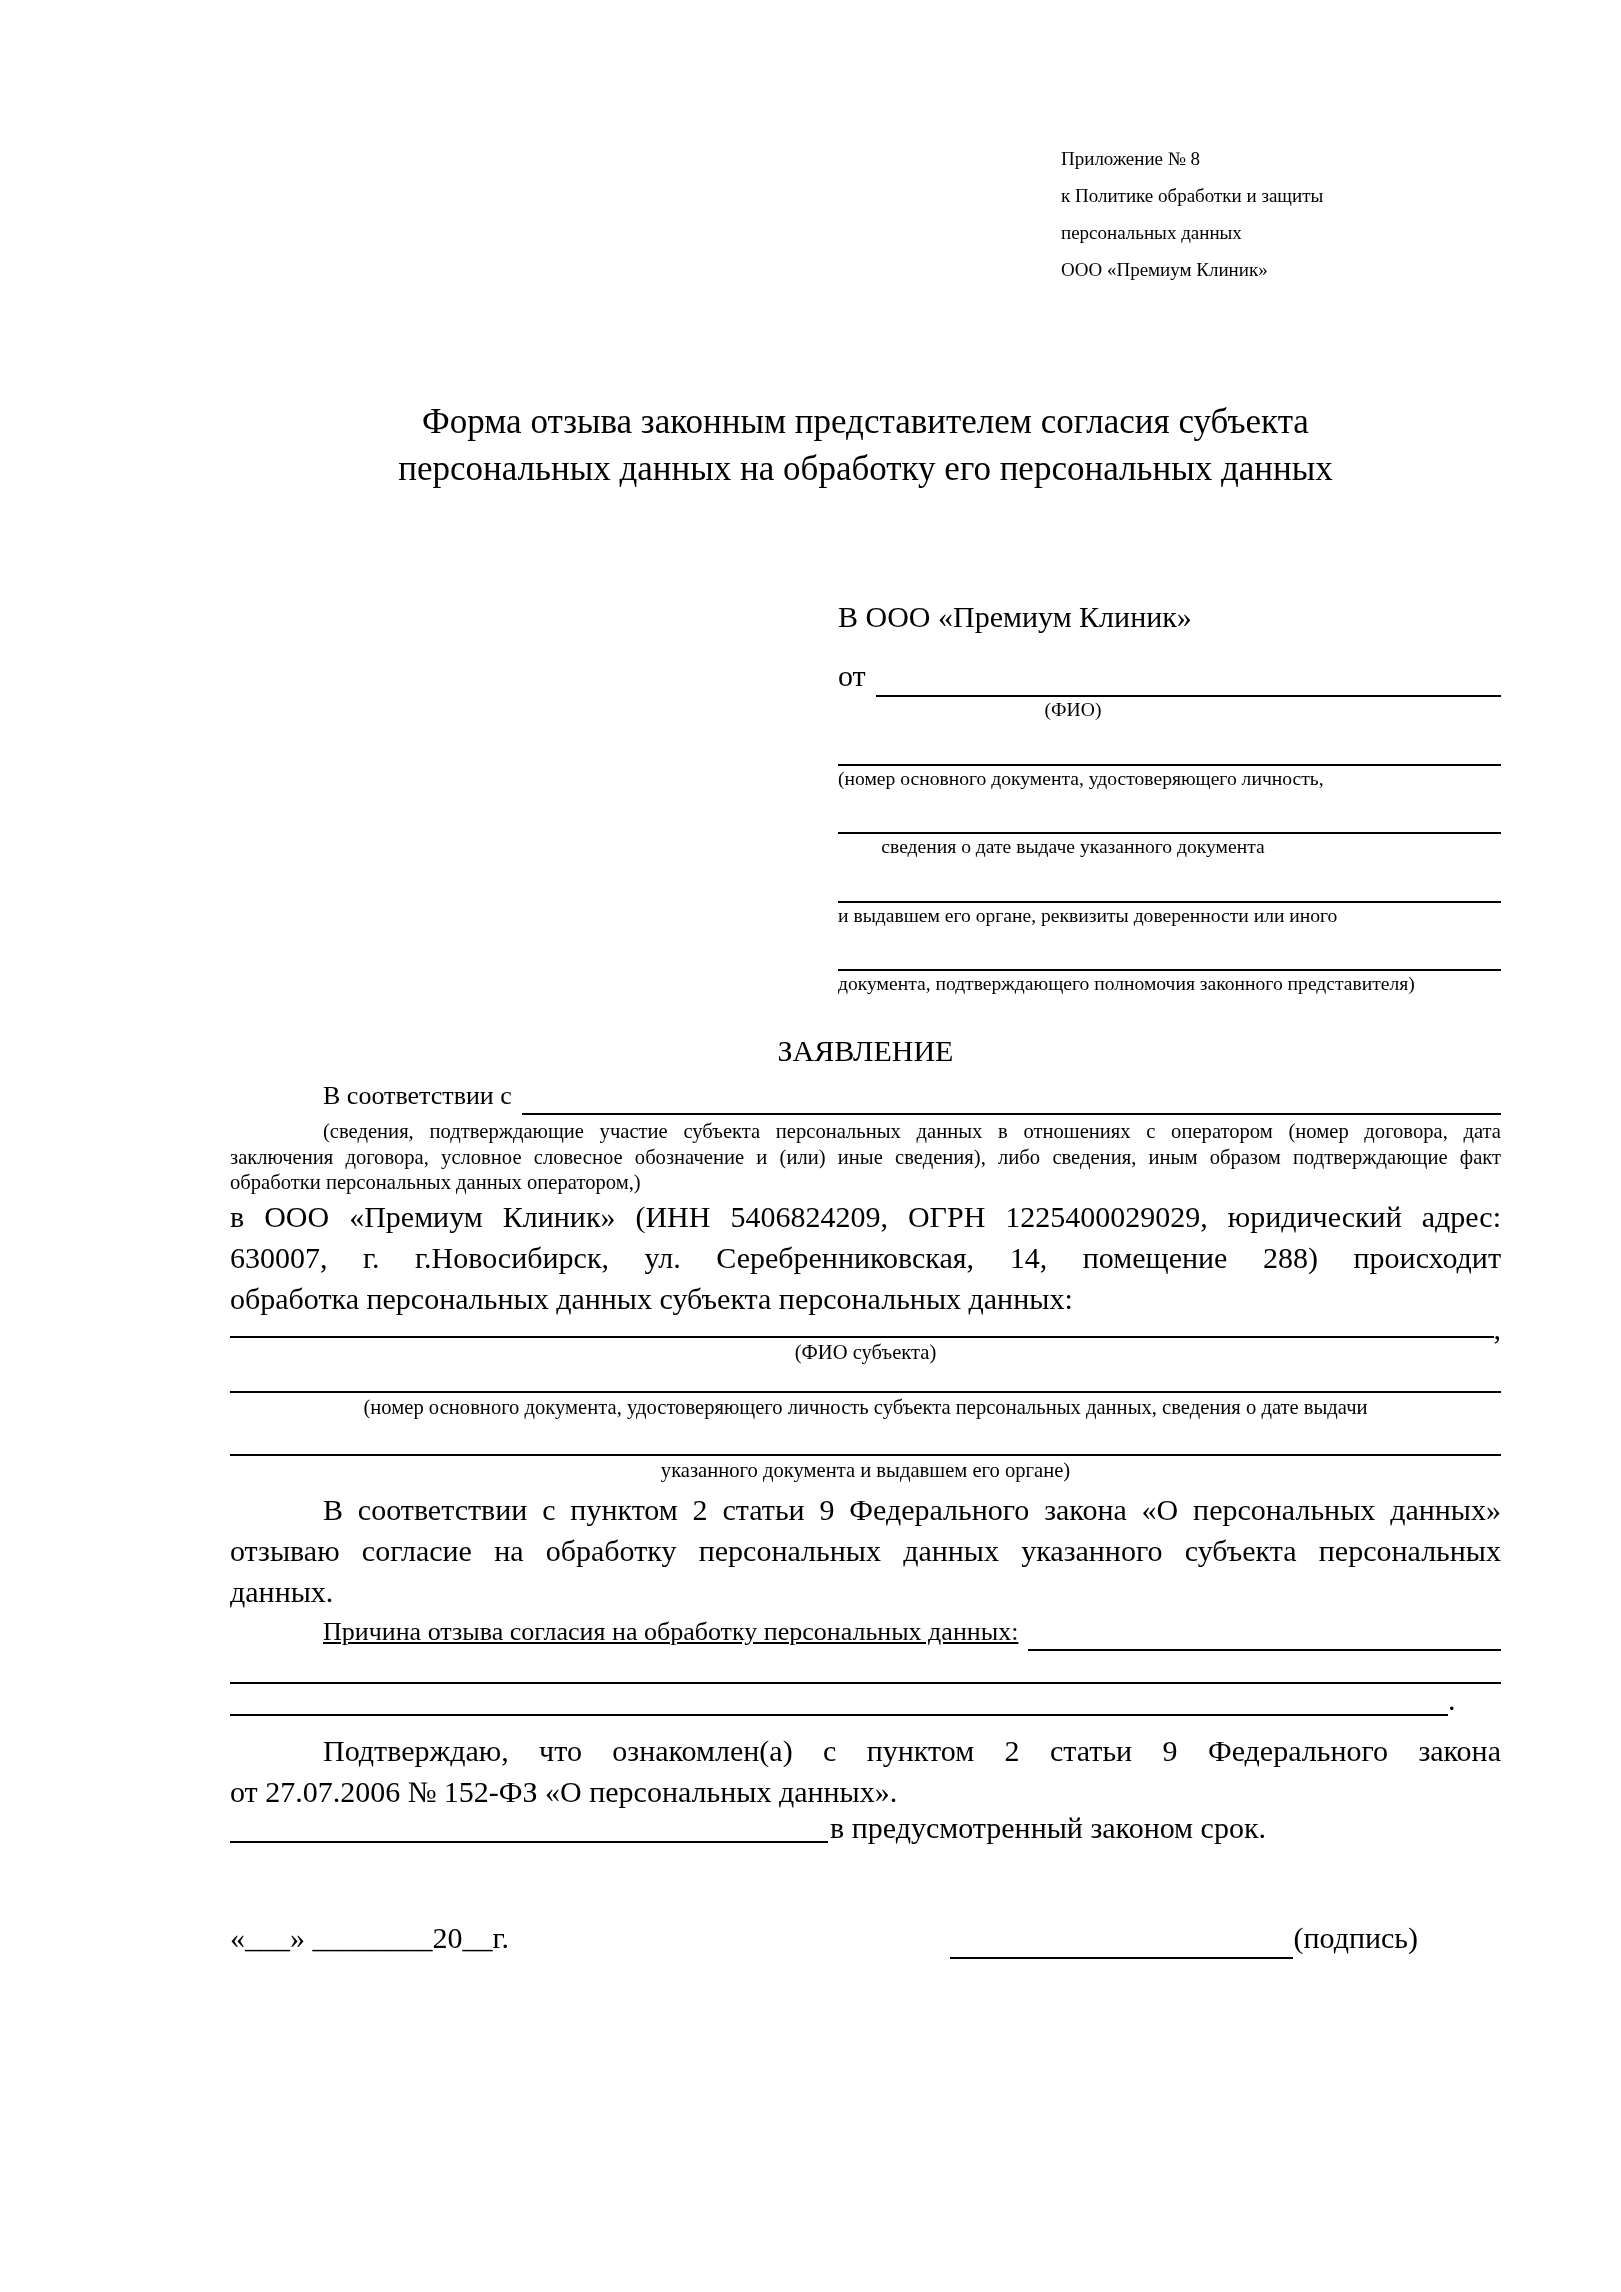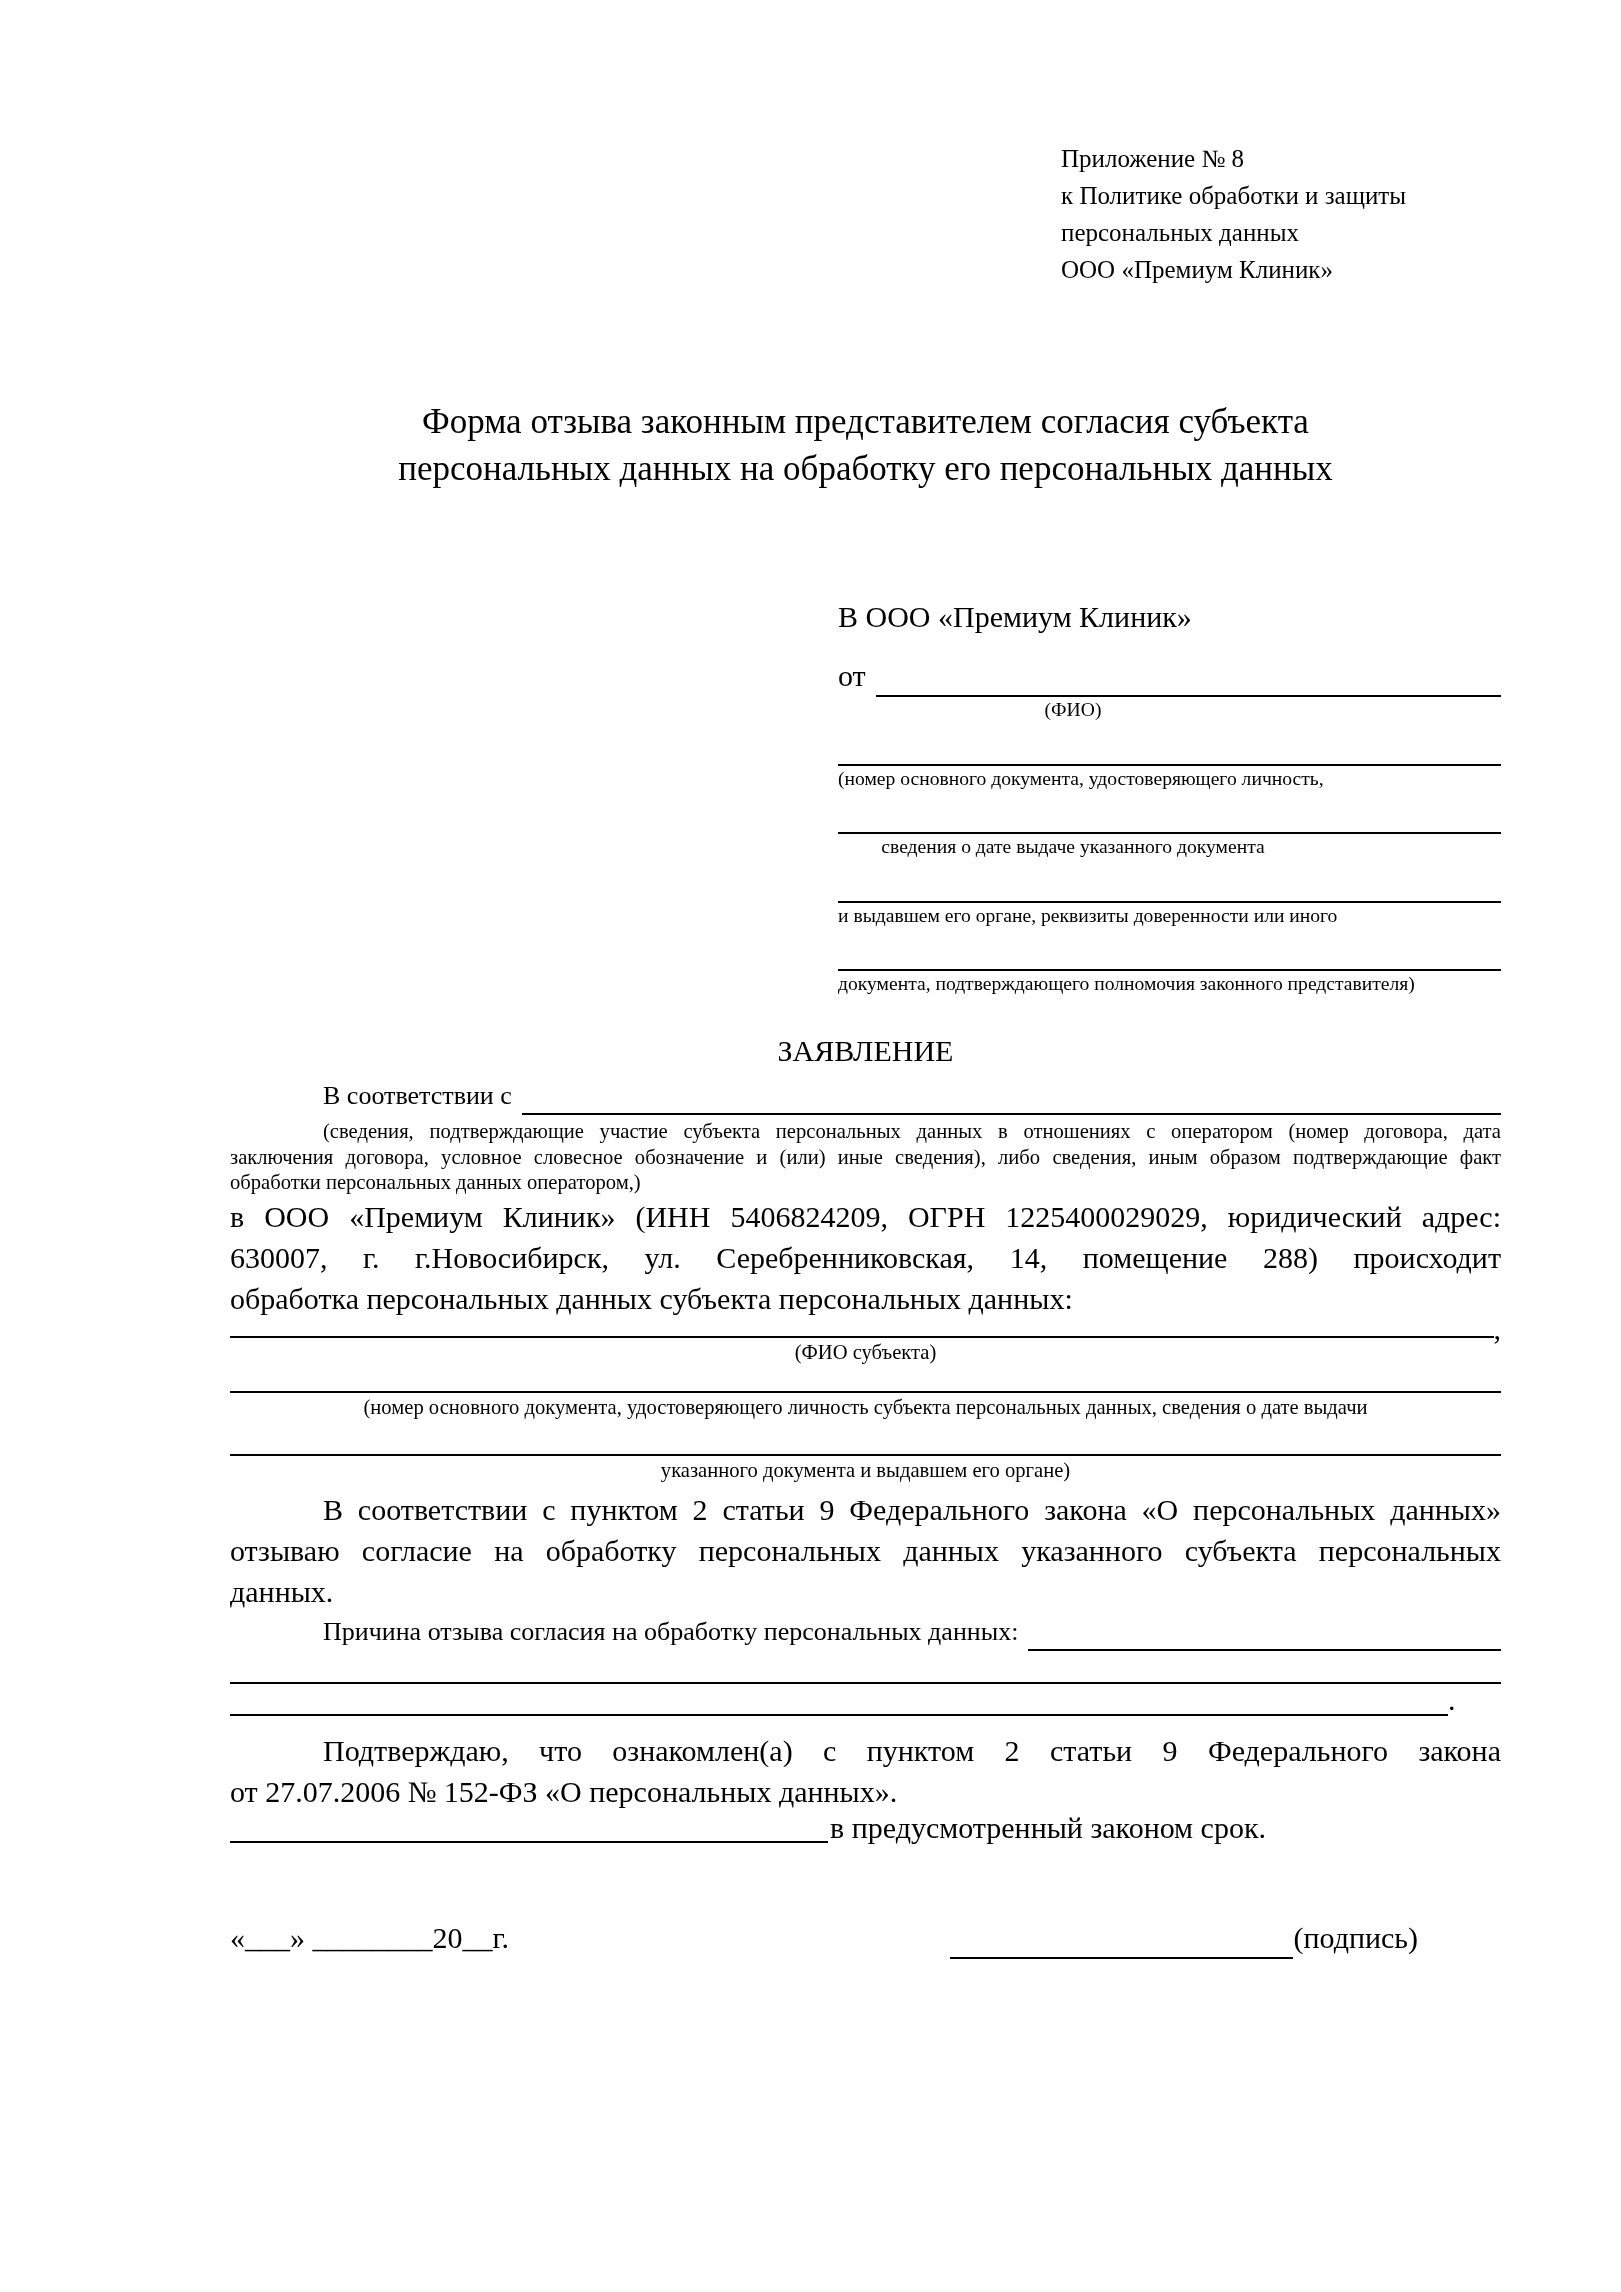--- a/index.html
+++ b/index.html
@@ -4,21 +4,21 @@
 <style>
   html,body { margin:0; padding:0; background:#7a7a7a; }
   .page {
     width:1621px; height:2293px; background:#ffffff; color:#000;
     font-family:"Liberation Serif","DejaVu Serif",serif;
     position:relative; margin:0 auto; overflow:hidden;
   }
   .content { padding:140px 120px 0 230px; }
 
   
-  .appendix { margin-left:831px; font-size:25px; line-height:37px; }
+  .appendix { margin-left:831px; font-size:19px; line-height:37px; }
 
   
   .title { margin-top:110px; text-align:center; font-weight:normal; font-size:35px; line-height:47px; }
 
   
   .addressee { margin-left:608px; margin-top:106px; font-size:30px; }
   .addr-to { line-height:37px; }
   .addr-from { display:flex; margin-top:19px; }
   .addr-from > .lbl { line-height:43px; flex:0 0 auto; }
   .line { border-bottom:2.9px solid #000; }
@@ -43,21 +43,21 @@
   .mt6 { margin-top:5.9px; }
   .mt14 { margin-top:13.7px; }
 
   .subject-row { display:flex; height:19.6px; font-size:30px; }
   .suffix { flex:0 0 auto; line-height:19.6px; }
   .cap-center { text-align:center; font-size:20.6px; line-height:25.5px; margin-top:2px; white-space:nowrap; }
   .fill-a { height:25.5px; border-bottom:2.9px solid #000; }
   .fill-b { height:33px; border-bottom:2.9px solid #000; }
 
   .reason-row { height:39px; }
-  .reason-row .lbl { line-height:39px; flex:0 0 auto; }
+  .reason-row .lbl { line-height:39px; flex:0 0 auto;text-decoration:underline; }
   .fill-c { margin-top:3.9px; height:27.4px; border-bottom:2.9px solid #000; }
   .reason2-row { display:flex; height:32px; font-size:30px; }
   .reason2-row .w1243 { width:1218px; border-bottom:2.9px solid #000; }
   .reason2-row .suffix { line-height:32px; }
 
   .response-row { display:flex; height:31px; font-size:30px; }
   .response-row .w610 { width:598px; border-bottom:2.9px solid #000; flex:0 0 auto; }
   .response-row .txt { line-height:31px; margin-left:2px; }
 
   .sig-row { display:flex; margin-top:73px; height:43px; font-size:30px; }

